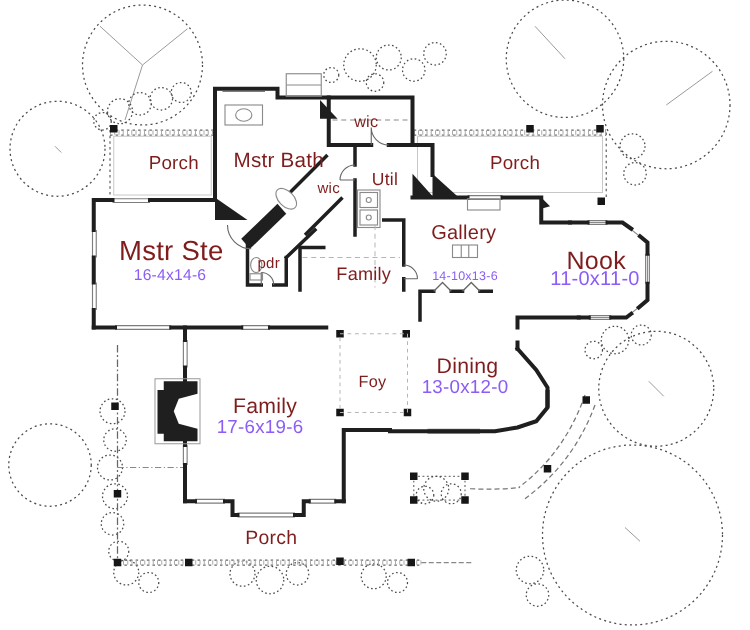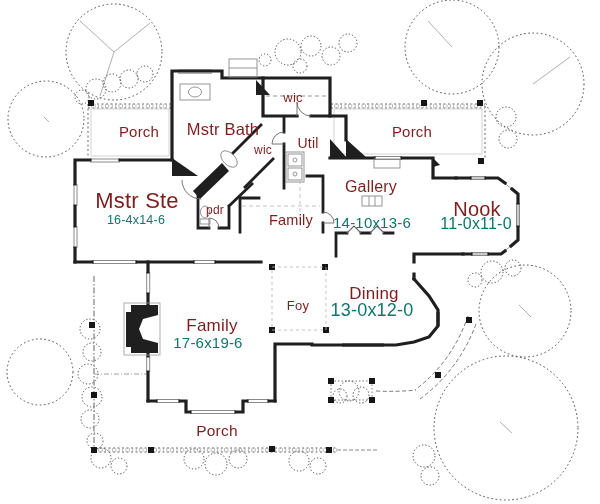--- a/index.html
+++ b/index.html
@@ -1,21 +1,21 @@
 <!DOCTYPE html>
 <html><head>
 <meta charset="utf-8">
 <style>
   html,body{margin:0;padding:0;background:#fff;}
   #plan{position:relative;width:600px;height:504px;background:#ffffff;overflow:hidden;
         font-family:"Liberation Sans",sans-serif;}
   #plan svg{position:absolute;left:0;top:0;}
   .lbl{position:absolute;transform:translate(-50%,-50%);white-space:nowrap;
        color:#7f1d1d;letter-spacing:.2px;line-height:1;}
-  .dim{color:#0f766e;text-align:center;}
+  .dim{color:#8b5cf6;text-align:center;}
 </style>
 </head>
 <body>
 
 <div id="plan">
 <svg width="600" height="504" viewBox="0 0 600 504">
 
   <g fill="none" stroke="#4a4a4a" stroke-width="1" stroke-dasharray="1.6 2.6">
     <circle cx="114" cy="52" r="48"></circle>
     <circle cx="46" cy="119" r="38"></circle>
@@ -216,22 +216,22 @@
   <div class="lbl" style="left:223px;top:129px;font-size:16.5px">Mstr Bath</div>
   <div class="lbl" style="left:293px;top:97px;font-size:13px">wic</div>
   <div class="lbl" style="left:263px;top:150px;font-size:12px">wic</div>
   <div class="lbl" style="left:308px;top:143px;font-size:14px">Util</div>
   <div class="lbl" style="left:412px;top:131px;font-size:15px">Porch</div>
   <div class="lbl" style="left:137px;top:201px;font-size:22px">Mstr Ste</div>
   <div class="lbl dim" style="left:136px;top:220px;font-size:12.5px">16-4x14-6</div>
   <div class="lbl" style="left:215px;top:210px;font-size:12px">pdr</div>
   <div class="lbl" style="left:291px;top:220px;font-size:14.5px">Family</div>
   <div class="lbl" style="left:371px;top:187px;font-size:16px">Gallery</div>
-  <div class="lbl dim" style="left:372px;top:222px;font-size:15px">14-10x13-6</div>
+  <div class="lbl dim" style="left:372px;top:222px;font-size:10px">14-10x13-6</div>
   <div class="lbl" style="left:477px;top:209px;font-size:20px">Nook</div>
   <div class="lbl dim" style="left:476px;top:224px;font-size:16px">11-0x11-0</div>
   <div class="lbl" style="left:374px;top:293px;font-size:17px">Dining</div>
-  <div class="lbl dim" style="left:372px;top:310px;font-size:18px">13-0x12-0</div>
+  <div class="lbl dim" style="left:372px;top:310px;font-size:15px">13-0x12-0</div>
   <div class="lbl" style="left:298px;top:305px;font-size:13px">Foy</div>
   <div class="lbl" style="left:212px;top:325px;font-size:17px">Family</div>
   <div class="lbl dim" style="left:208px;top:342px;font-size:15px">17-6x19-6</div>
   <div class="lbl" style="left:217px;top:431px;font-size:15.5px">Porch</div>
 </div>
 
 </body></html>

